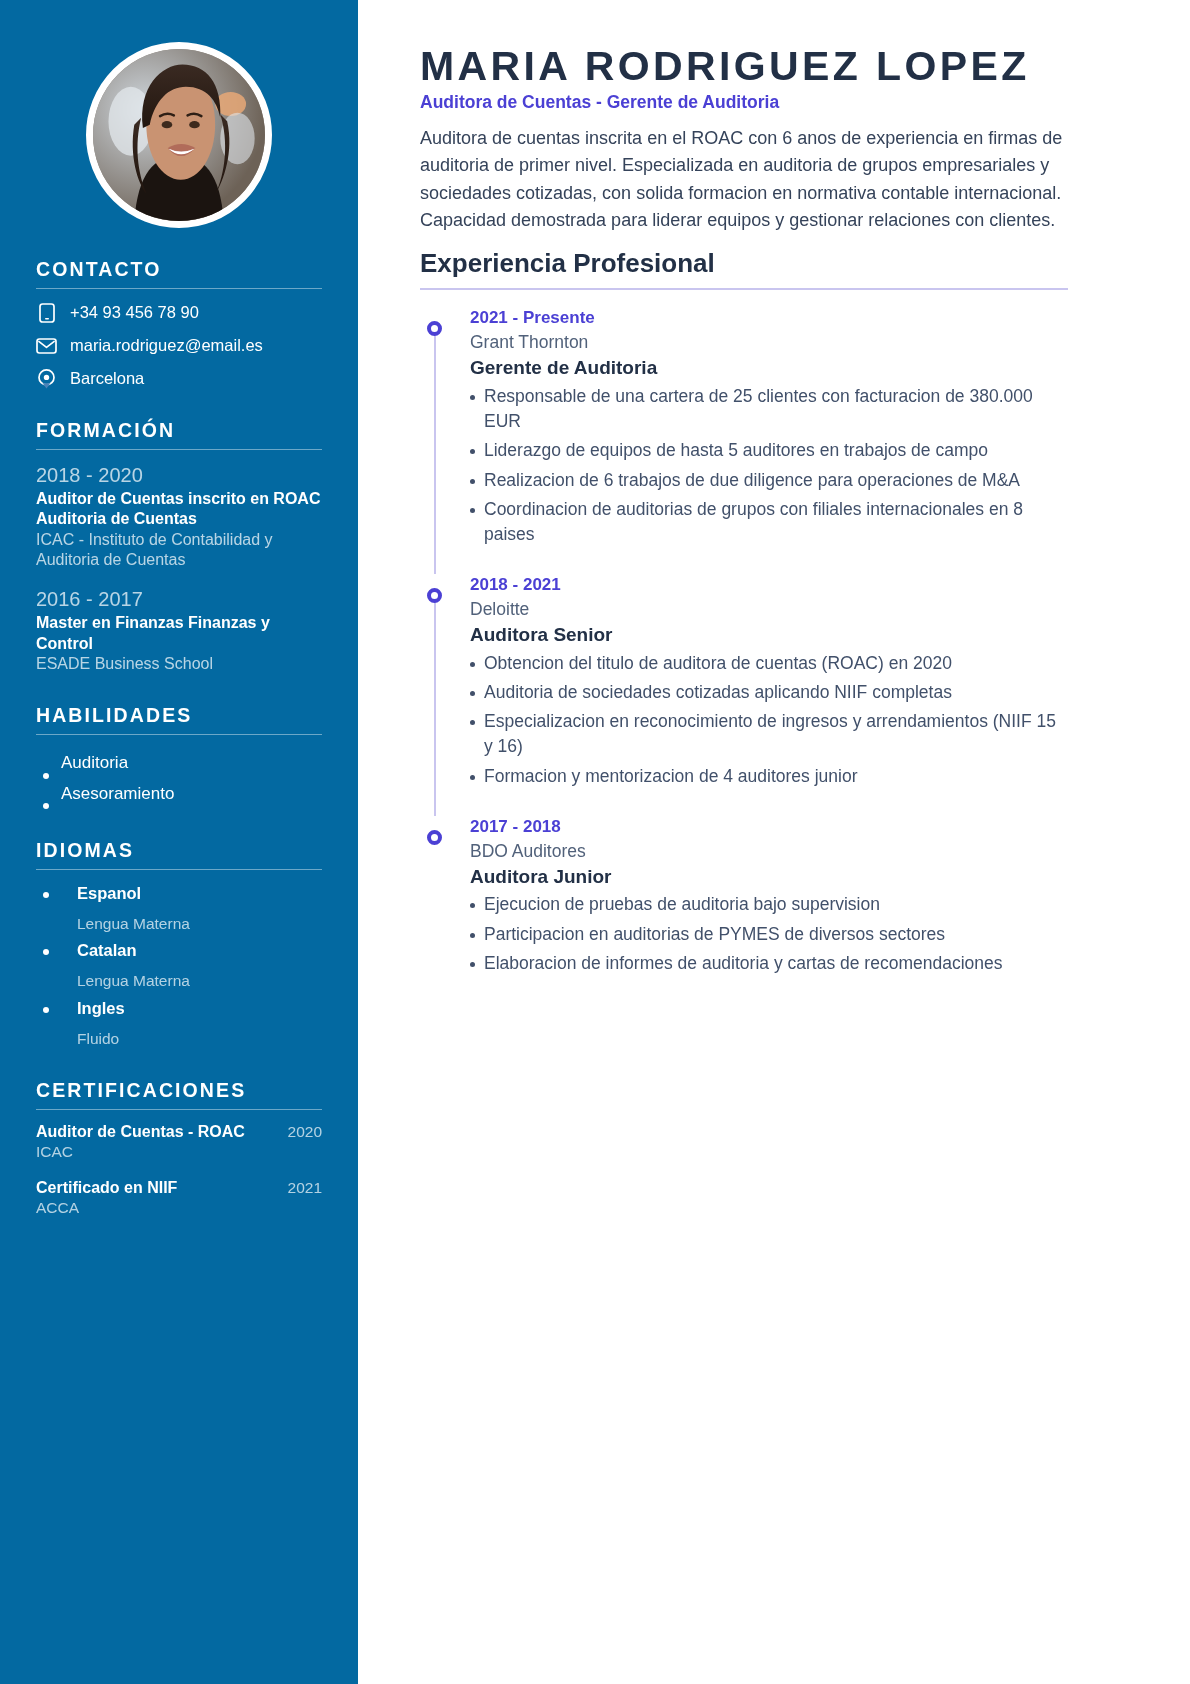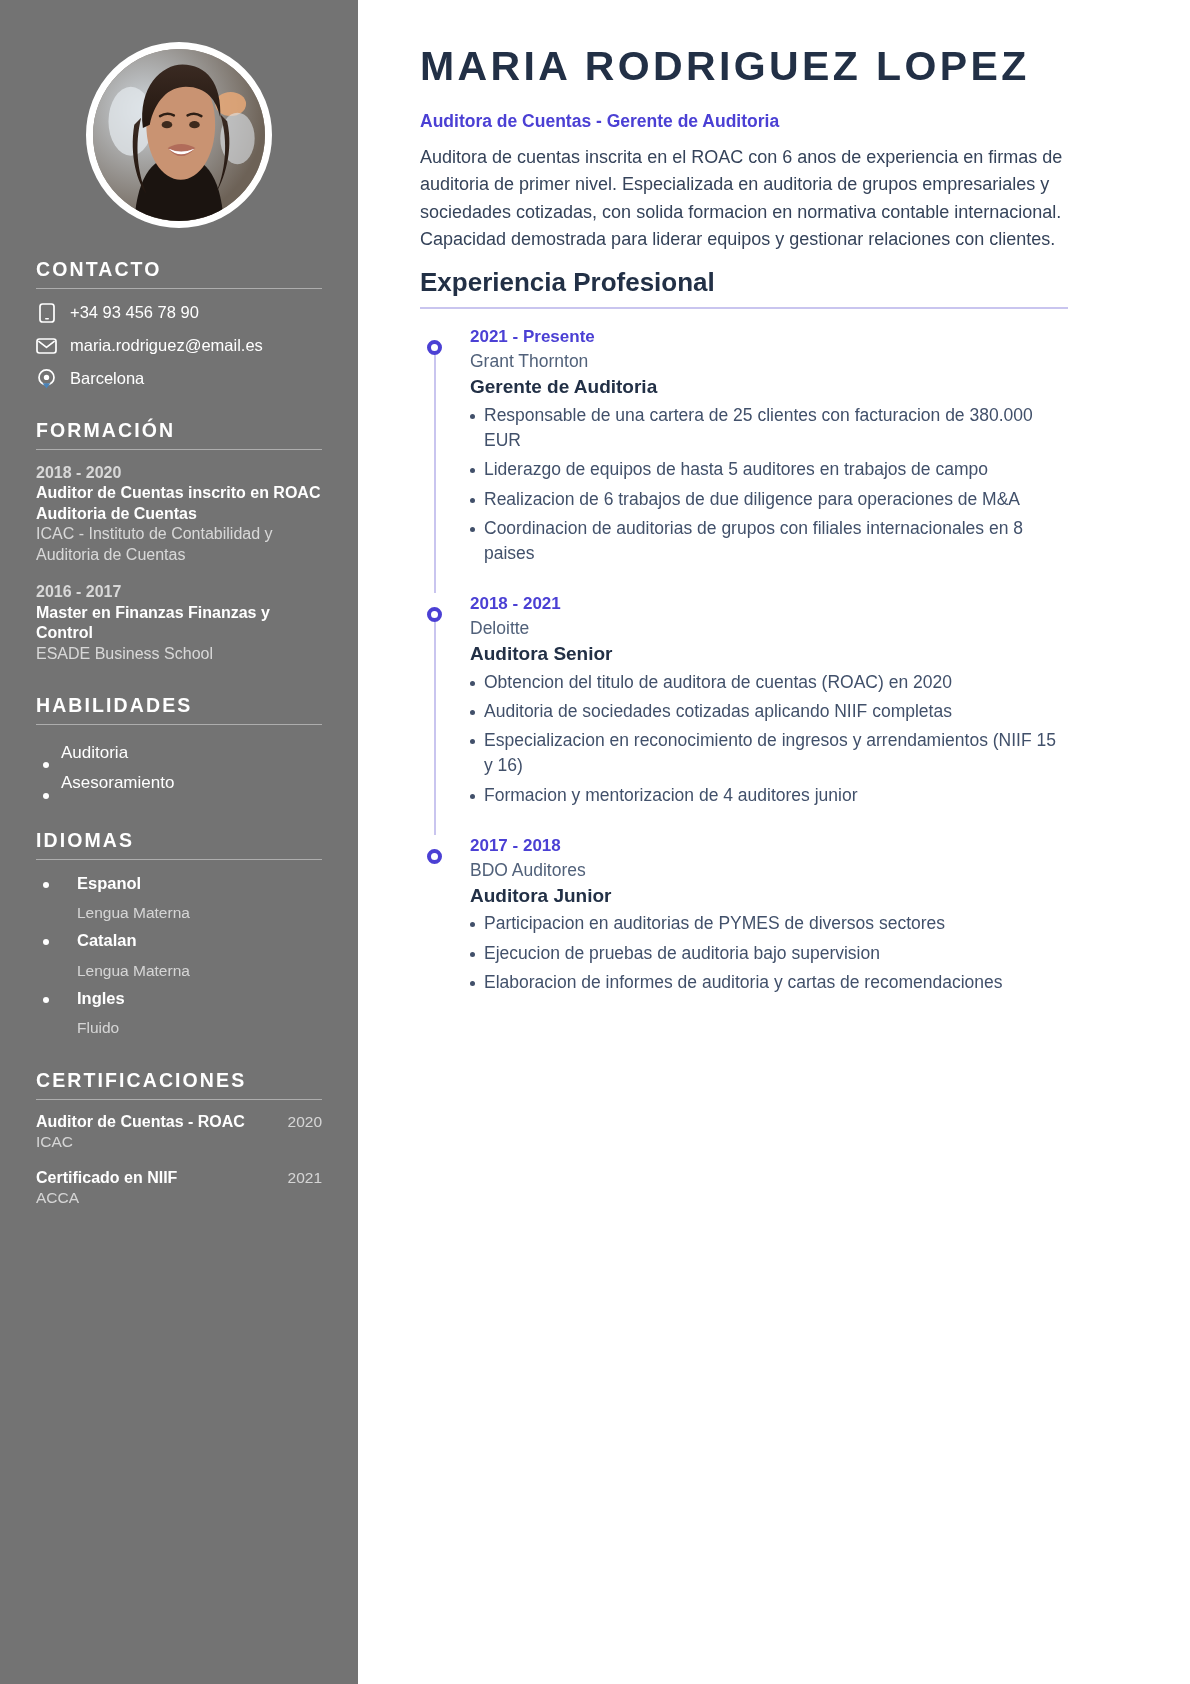--- a/index.html
+++ b/index.html
@@ -13,21 +13,21 @@
     width:1190px; height:1684px;
     background:#ffffff;
     display:flex;
     overflow:hidden;
   }
 
   
   .sidebar {
     width:358px;
     min-width:358px;
-    background:#737373;
+    background:#0369a1;
     padding:0 0 0 0;
     position:relative;
   }
   .avatar-wrap {
     display:flex;
     justify-content:center;
     padding-top:42px;
   }
   .avatar {
     width:186px; height:186px;
@@ -65,23 +65,22 @@
   .contact-row .ic {
     width:21px; height:21px;
     flex:0 0 21px;
     display:flex; align-items:center; justify-content:center;
   }
   .contact-row .ic svg { display:block; }
 
   .edu-item { margin-bottom:17px; }
   .edu-date {
     color:rgba(255,255,255,0.72);
-    font-size:16px;
+    font-size:20px;
     line-height:1.28;
-    font-weight:bold;
   }
   .edu-deg {
     color:#ffffff;
     font-weight:bold;
     font-size:16px;
     line-height:1.28;
   }
   .edu-school {
     color:rgba(255,255,255,0.72);
     font-size:16px;
@@ -161,21 +160,21 @@
     color:#223046;
     font-size:41px;
     font-weight:bold;
     letter-spacing:3.4px;
     line-height:1.12;
   }
   .role {
     color:#4b40d4;
     font-weight:bold;
     font-size:17.5px;
-    margin-top:21px;
+    margin-top:2px;
   }
   .summary {
     color:#35435a;
     font-size:18px;
     line-height:1.52;
     margin-top:12px;
   }
   .sec-h {
     color:#223046;
     font-size:26px;
@@ -464,28 +463,28 @@
 
       <div class="job">
         <span class="marker"></span>
 
         <div class="job-date">2017 - 2018</div>
         <div class="job-co">BDO Auditores</div>
         <div class="job-title">Auditora Junior</div>
         <div class="job-bullets">
           <div class="bullet">
               <span class="bdot"></span>
+              <span>Ejecucion de pruebas de auditoria bajo supervision</span>
+            </div>
+          <div class="bullet">
+              <span class="bdot"></span>
               <span>Participacion en auditorias de PYMES de diversos sectores</span>
             </div>
           <div class="bullet">
               <span class="bdot"></span>
-              <span>Ejecucion de pruebas de auditoria bajo supervision</span>
-            </div>
-          <div class="bullet">
-              <span class="bdot"></span>
               <span>Elaboracion de informes de auditoria y cartas de recomendaciones</span>
             </div>
         </div>
       </div>
 
     </div>
   </main>
 
 </div>
 

